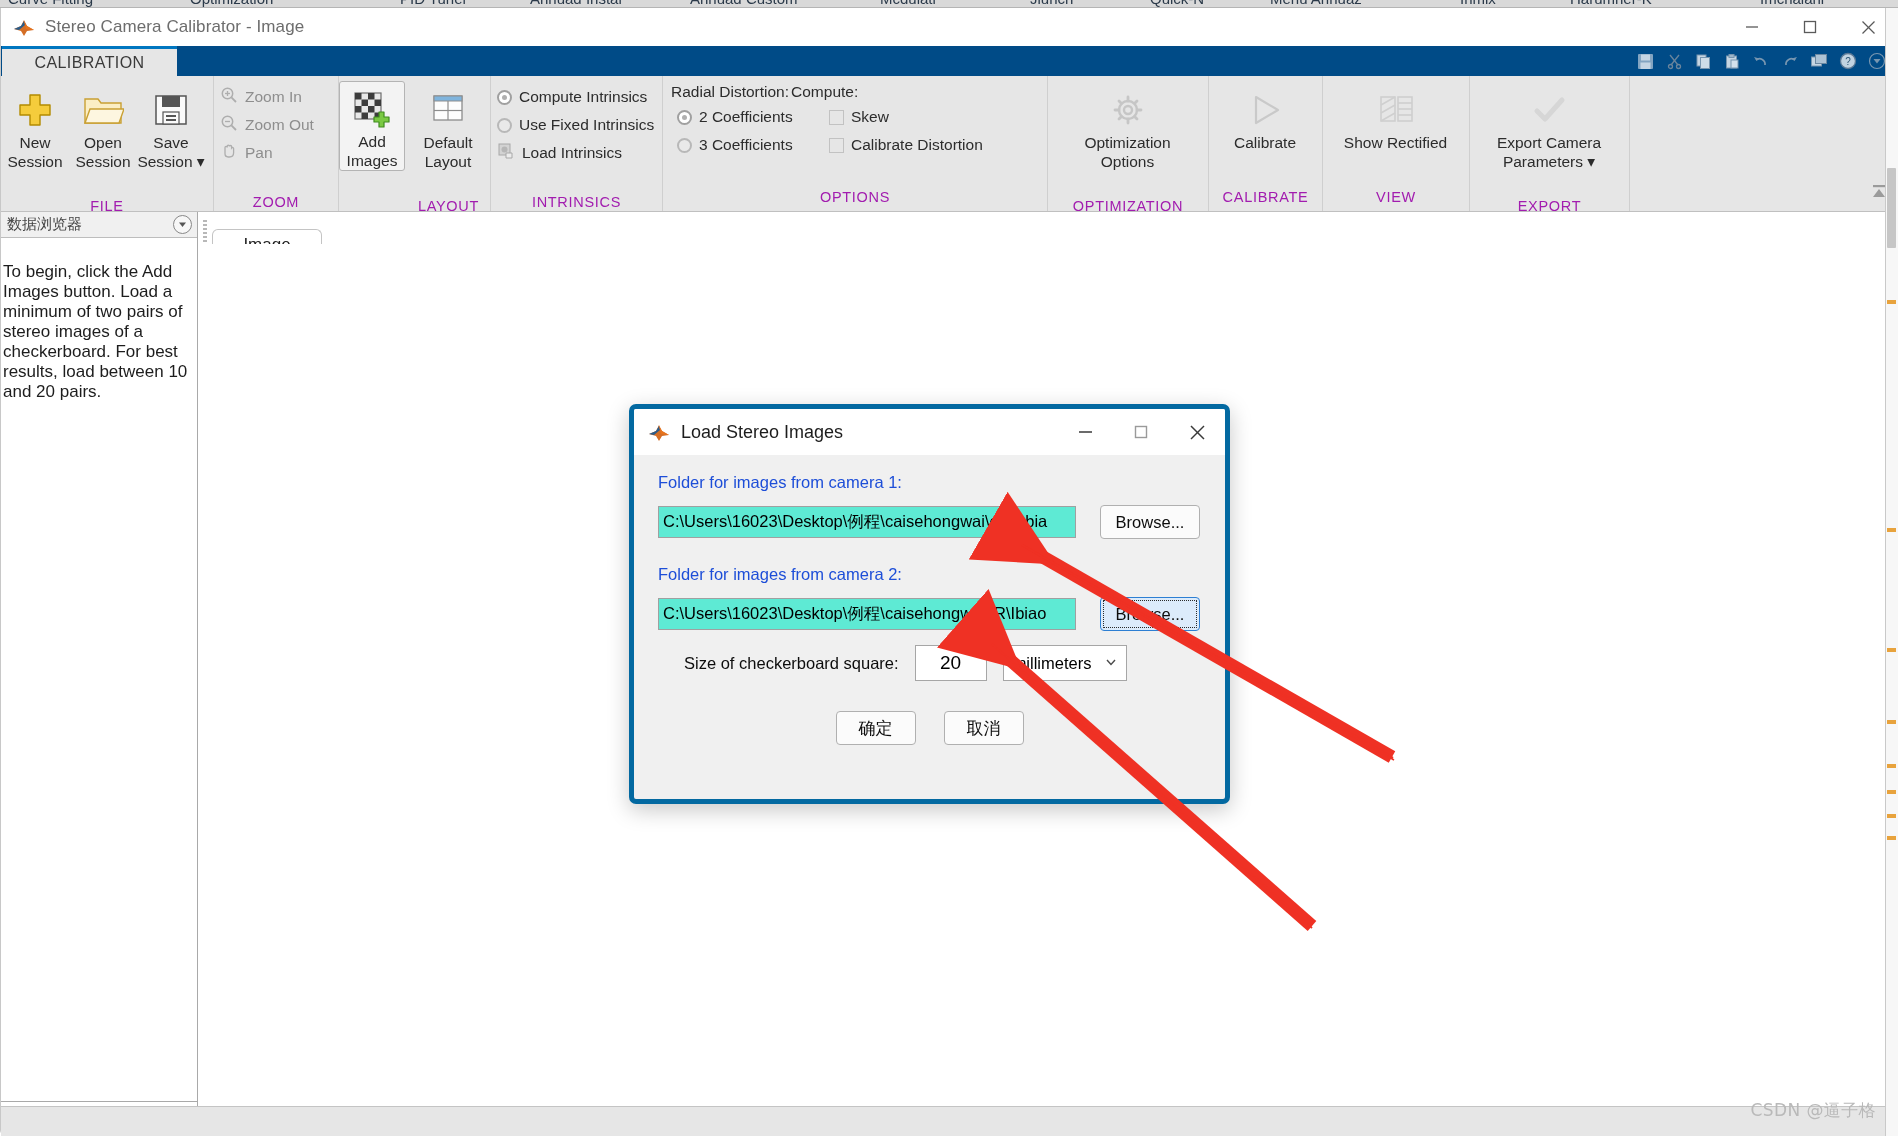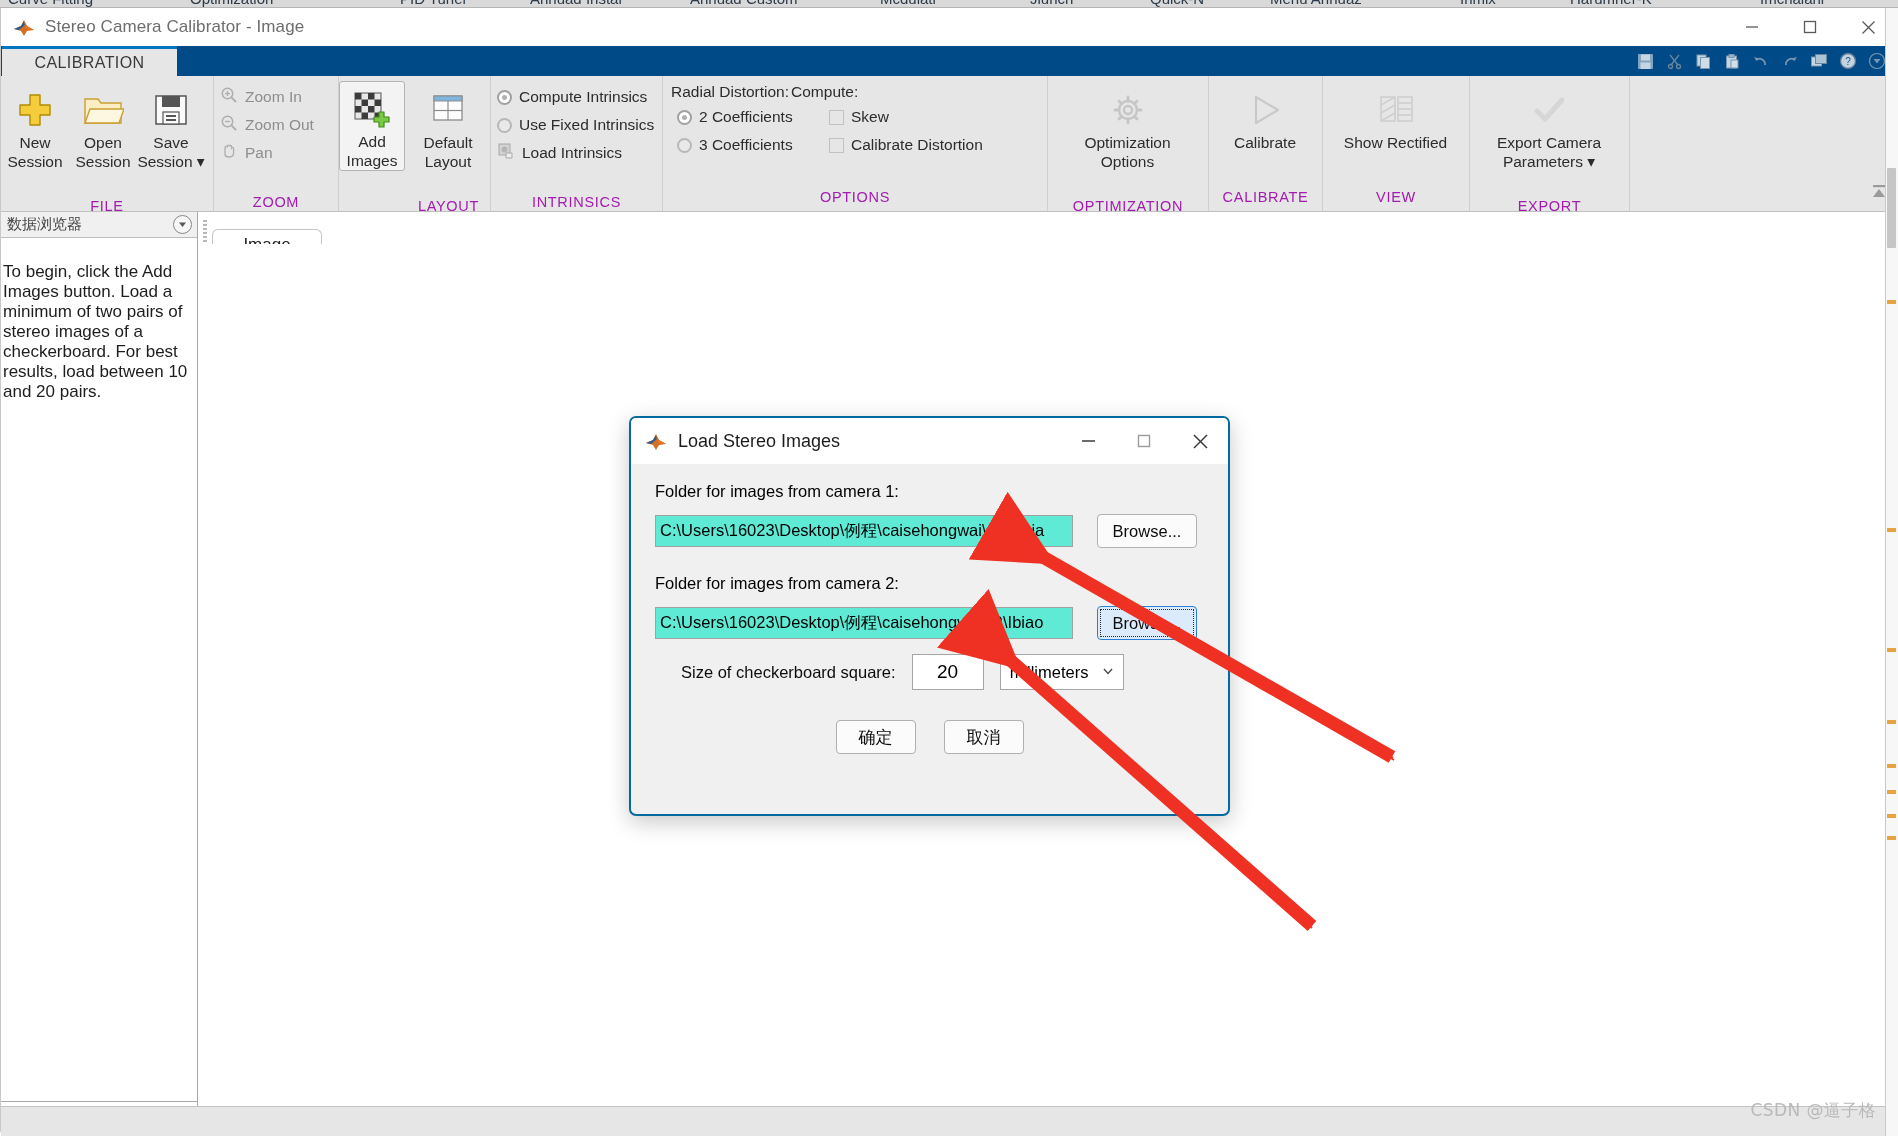--- a/index.html
+++ b/index.html
@@ -242,44 +242,44 @@
     background: #f7f7f7; border-left: 1px solid #c9c9c9;
   }
   .rail .thumb {
     position: absolute; left: 1px; width: 9px; background: #c6c6c6; border-radius: 1px;
   }
   .rail .mk { position: absolute; left: 1px; width: 9px; height: 4px; background: #e8a33d; }
 
   
   .dialog {
     position: absolute;
-    left: 629px; top: 416px;
+    left: 629px; top: 404px;
     width: 601px; height: 400px;
     background: #f0f0f0;
-    border: 2px solid #0369a1;
+    border: 5px solid #0369a1;
     border-radius: 7px;
     box-shadow: 0 6px 22px rgba(0,0,0,.22);
     overflow: hidden;
   }
   .dlg-title {
     height: 46px;
     background: #ffffff;
     display: flex; align-items: center;
     position: relative;
   }
   .dlg-title .icn { margin-left: 14px; width: 22px; height: 20px; position: relative; }
   .dlg-title .tx { margin-left: 11px; font-size: 18px; color: #1d1d1d; }
   .dlg-ctl { position: absolute; right: 0; top: 0; height: 46px; display: flex; }
   .dlg-ctl .c {
     width: 56px; height: 46px; display: flex; align-items: center; justify-content: center;
     color: #4a4a4a;
   }
   .dlg-body { position: relative; padding: 18px 24px 0 24px; }
   .dlg-label {
-    font-size: 16.5px; color: #000000; margin-bottom: 13px;
+    font-size: 16.5px; color: #1d4ed8; margin-bottom: 13px;
     font-family: "Liberation Sans", sans-serif;
   }
   .field-row { display: flex; align-items: center; gap: 24px; margin-bottom: 26px; }
   .path-input {
     width: 418px; height: 32px;
     border: 1px solid #a0a0a0; background: #5eead4;
     display: flex; align-items: center;
     padding: 0 4px;
     overflow: hidden; white-space: nowrap;
     font-size: 16.5px; color: #000;

